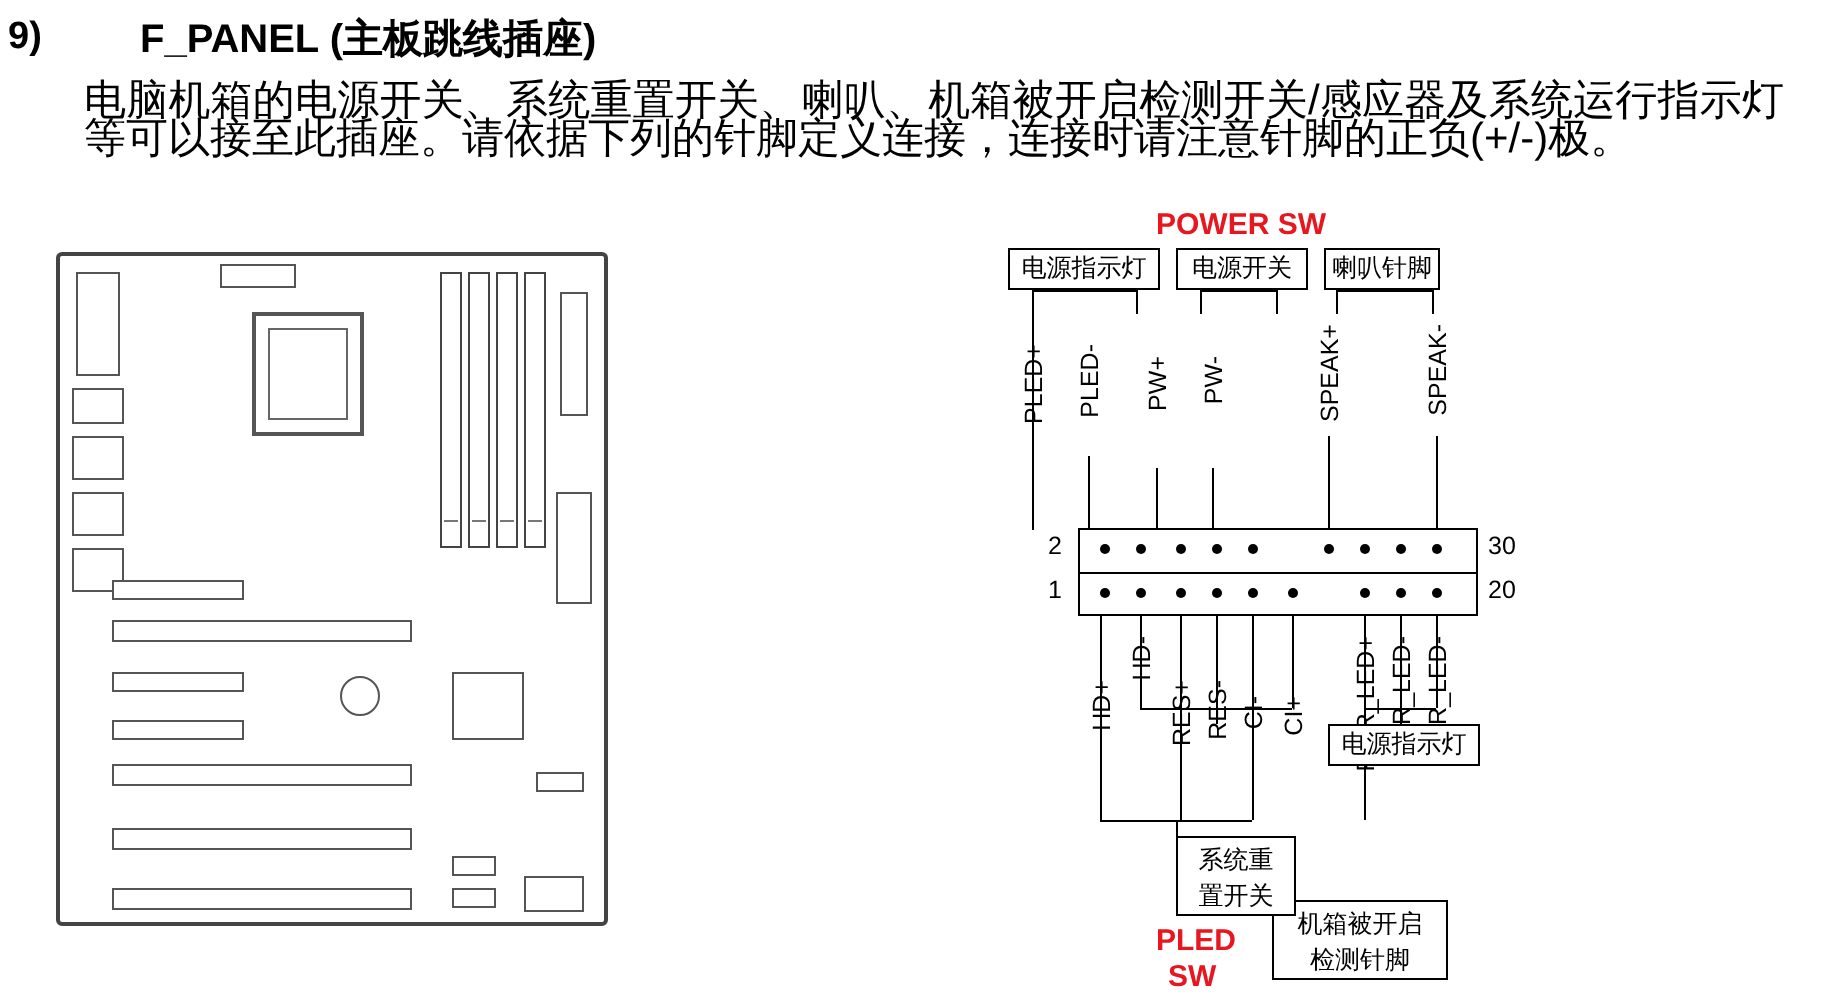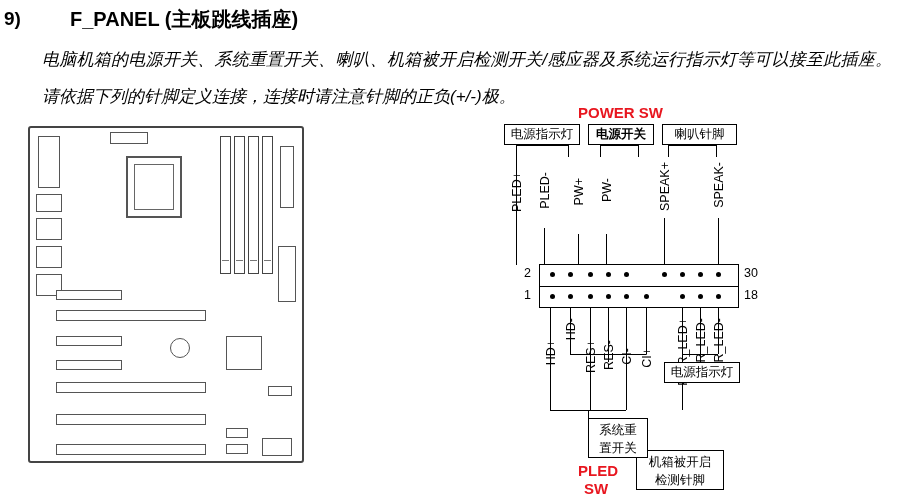--- a/index.html
+++ b/index.html
@@ -22,23 +22,22 @@
     position:absolute;left:42px;top:6px;
     font-size:20px;font-weight:bold;
     letter-spacing:0px;
     white-space:nowrap;
     margin-left:28px;
   }
 
   
   .para{
     position:absolute;left:42px;top:41px;width:850px;
-    font-size:17px;line-height:37px;
+    font-size:21px;line-height:19px;
     text-align:justify;
-    font-style:italic;
   }
 
   
   .board-wrap{position:absolute;left:20px;top:122px;width:290px;height:360px;}
   .board{
     position:absolute;left:8px;top:4px;width:272px;height:333px;
     border:2px solid #444;border-radius:3px;background:#fff;
   }
   .bx{position:absolute;border:1.5px solid #555;background:#fff;box-sizing:border-box;}
   .slot{position:absolute;border:1.5px solid #555;background:#fff;box-sizing:border-box;}
@@ -136,22 +135,22 @@
       <div class="bx" style="left:238px;top:258px;width:24px;height:10px;"></div>
     </div>
 
   </div>
 
   <div class="diag">
 
     <div class="red-title" style="left:80px;top:4px;">POWER SW</div>
 
     <div class="lbl-box" style="left:6px;top:24px;width:76px;">电源指示灯</div>
-    <div class="lbl-box" style="left:90px;top:24px;width:66px;font-weight:bold;">电源开关</div>
-    <div class="lbl-box" style="left:164px;top:24px;width:75px;">喇叭针脚</div>
+    <div class="lbl-box" style="left:90px;top:24px;width:66px;">电源开关</div>
+    <div class="lbl-box" style="left:164px;top:24px;width:58px;">喇叭针脚</div>
 
     <div class="vline" style="left:18px;top:45px;height:12px;"></div>
     <div class="vline" style="left:70px;top:45px;height:12px;"></div>
     <div class="hline" style="left:18px;top:45px;width:52px;"></div>
 
     <div class="vline" style="left:102px;top:45px;height:12px;"></div>
     <div class="vline" style="left:140px;top:45px;height:12px;"></div>
     <div class="hline" style="left:102px;top:45px;width:38px;"></div>
 
     <div class="vline" style="left:170px;top:45px;height:12px;"></div>
@@ -191,21 +190,21 @@
     <div class="pin" style="left:108px;top:194px;"></div>
     <div class="pin" style="left:126px;top:194px;"></div>
     <div class="pin" style="left:146px;top:194px;"></div>
     <div class="pin" style="left:182px;top:194px;"></div>
     <div class="pin" style="left:200px;top:194px;"></div>
     <div class="pin" style="left:218px;top:194px;"></div>
 
     <div class="pinnum" style="left:26px;top:166px;">2</div>
     <div class="pinnum" style="left:26px;top:188px;">1</div>
     <div class="pinnum" style="left:246px;top:166px;">30</div>
-    <div class="pinnum" style="left:246px;top:188px;">18</div>
+    <div class="pinnum" style="left:246px;top:188px;">20</div>
 
     <div class="vline" style="left:52px;top:208px;height:102px;"></div>
     <div class="vline" style="left:72px;top:208px;height:46px;"></div>
     <div class="vline" style="left:92px;top:208px;height:102px;"></div>
     <div class="vline" style="left:110px;top:208px;height:46px;"></div>
     <div class="vline" style="left:128px;top:208px;height:102px;"></div>
     <div class="vline" style="left:148px;top:208px;height:46px;"></div>
     <div class="vline" style="left:184px;top:208px;height:102px;"></div>
     <div class="vline" style="left:202px;top:208px;height:46px;"></div>
     <div class="vline" style="left:220px;top:208px;height:46px;"></div>

